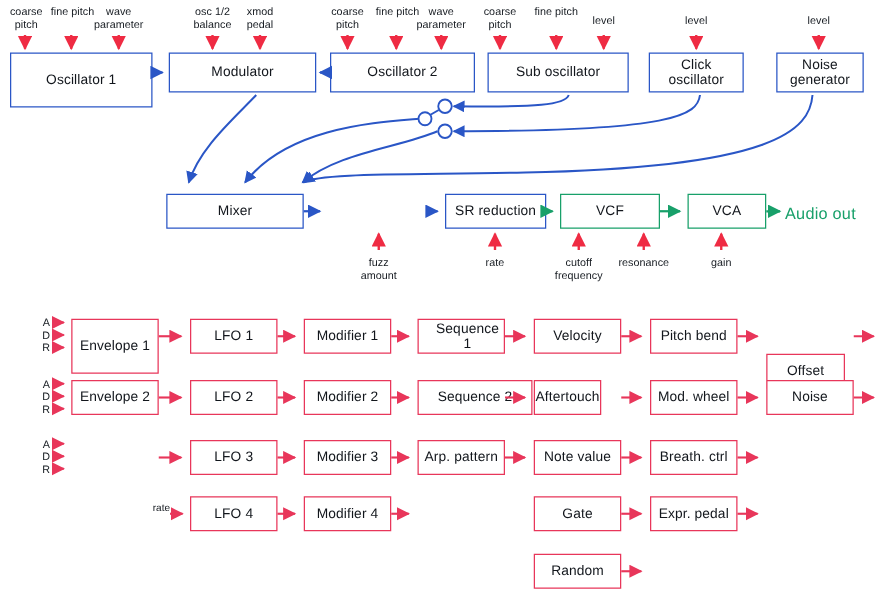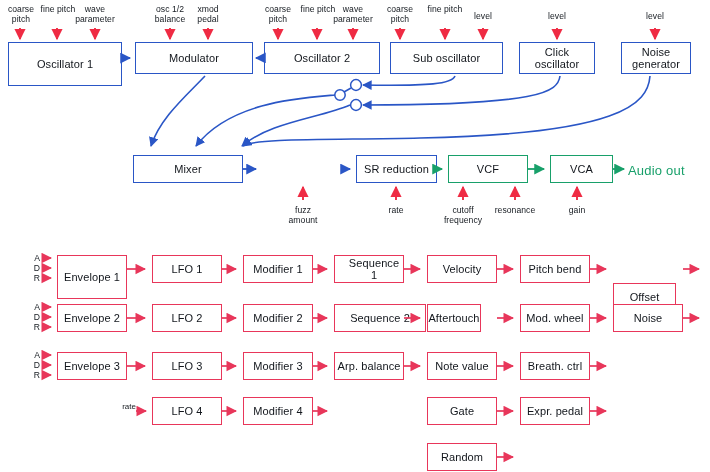--- a/index.html
+++ b/index.html
@@ -79,24 +79,23 @@
   <div class="box red" style="left:613px;top:255px;width:63px;height:28px;margin-top:28px;">Offset</div>
 
   <div class="box red" style="left:57px;top:304px;width:70px;height:28px;">Envelope 2</div>
   <div class="box red" style="left:152px;top:304px;width:70px;height:28px;">LFO 2</div>
   <div class="box red" style="left:243px;top:304px;width:70px;height:28px;">Modifier 2</div>
   <div class="box red" style="left:334px;top:304px;width:92px;height:28px;">Sequence 2</div>
   <div class="box red" style="left:427px;top:304px;width:54px;height:28px;">Aftertouch</div>
   <div class="box red" style="left:520px;top:304px;width:70px;height:28px;">Mod. wheel</div>
   <div class="box red" style="left:613px;top:304px;width:70px;height:28px;">Noise</div>
 
-  <div class="box red" style="left:57px;top:352px;width:70px;height:28px;">Envelope 3</div>
   <div class="box red" style="left:152px;top:352px;width:70px;height:28px;">LFO 3</div>
   <div class="box red" style="left:243px;top:352px;width:70px;height:28px;">Modifier 3</div>
-  <div class="box red" style="left:334px;top:352px;width:70px;height:28px;">Arp. balance</div>
+  <div class="box red" style="left:334px;top:352px;width:70px;height:28px;">Arp. pattern</div>
   <div class="box red" style="left:427px;top:352px;width:70px;height:28px;">Note value</div>
   <div class="box red" style="left:520px;top:352px;width:70px;height:28px;">Breath. ctrl</div>
 
   <div class="box red" style="left:152px;top:397px;width:70px;height:28px;">LFO 4</div>
   <div class="box red" style="left:243px;top:397px;width:70px;height:28px;">Modifier 4</div>
   <div class="box red" style="left:427px;top:397px;width:70px;height:28px;">Gate</div>
   <div class="box red" style="left:520px;top:397px;width:70px;height:28px;">Expr. pedal</div>
 
   <div class="box red" style="left:427px;top:443px;width:70px;height:28px;">Random</div>
 

